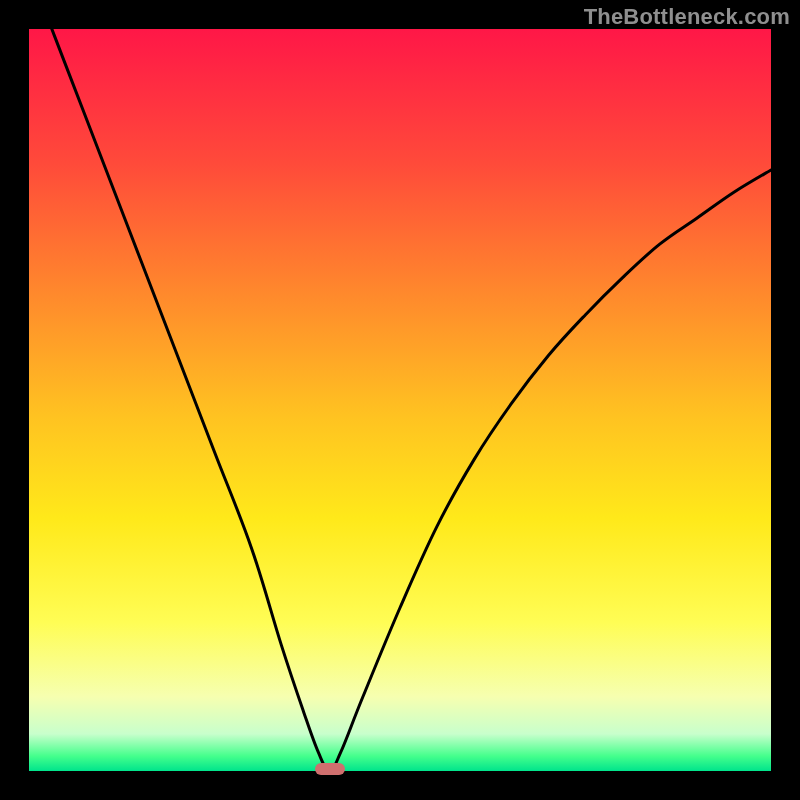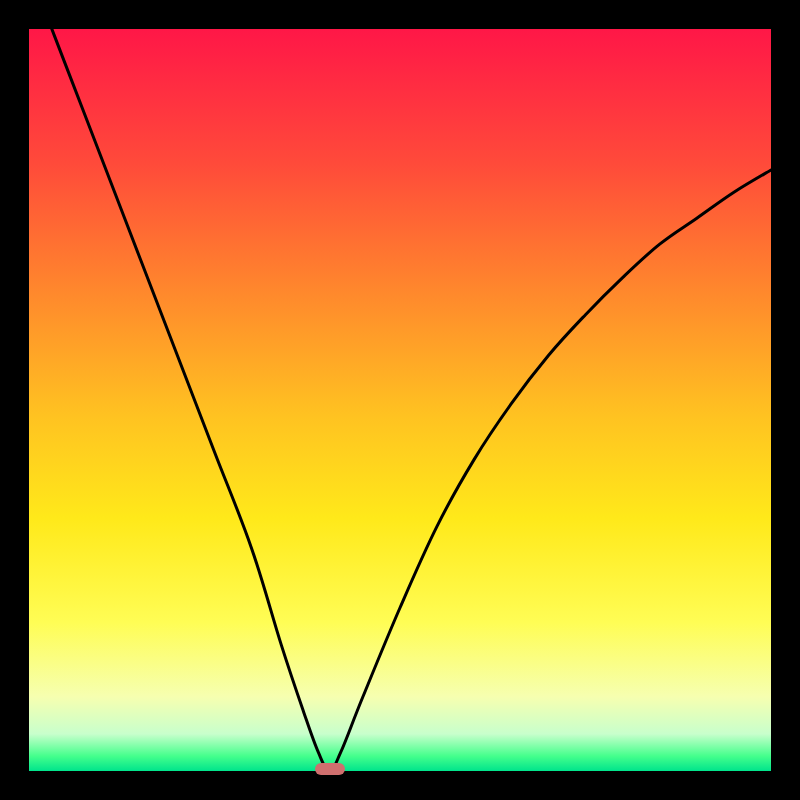--- a/index.html
+++ b/index.html
@@ -51,19 +51,20 @@
     height: 12px;
     background: #cf6f6e;
     border-radius: 6px;
     transform: translate(-50%, -50%);
   }
 </style>
 </head>
 <body>
 
 <div class="frame">
+  <div class="watermark">TheBottleneck.com</div>
   <div class="plot-area">
     <svg class="curve" viewBox="0 0 742 742" preserveAspectRatio="none">
       <path id="curve-path" d="M 0 -59.360000000000014 C 6.678 -41.99720000000001, 23.744 2.3744000000000085, 37.1 37.10000000000002 C 50.456 71.82560000000004, 60.84400000000001 98.83440000000006, 74.2 133.56000000000006 C 87.556 168.28560000000004, 97.944 195.29440000000005, 111.3 230.02000000000004 C 124.65599999999999 264.7456, 135.044 291.7544, 148.4 326.47999999999996 C 161.756 361.20559999999995, 172.144 388.2144, 185.5 422.94 C 198.856 457.6656, 210.5796 484.6744, 222.6 519.4 C 234.6204 554.1256, 242.93080000000003 586.4768, 252.28000000000003 615.86 C 261.6292 645.2432, 267.862 663.2737999999999, 274.54 682.64 C 281.218 702.0062, 284.7054 712.7652, 289.38 723.45 C 294.0546 734.1348, 296.50320000000005 742, 300.51000000000005 742 C 304.51680000000005 742, 305.6298 736.806, 311.64 723.45 C 317.6502 710.094, 323.21520000000004 693.8442, 333.90000000000003 667.8 C 344.58480000000003 641.7557999999999, 357.644 609.4788, 371 578.76 C 384.356 548.0412, 394.744 523.852, 408.1 497.14 C 421.456 470.428, 431.844 452.3974, 445.2 430.36 C 458.556 408.3226, 468.944 393.4084, 482.3 374.71 C 495.656 356.0116, 506.044 342.50719999999995, 519.4 326.47999999999996 C 532.756 310.45279999999997, 543.144 299.6938, 556.5 285.67 C 569.856 271.6462, 580.244 261.2582, 593.6 248.57 C 606.956 235.8818, 617.3439999999999 225.86480000000006, 630.6999999999999 215.18000000000006 C 644.0559999999999 204.49520000000007, 654.4440000000001 198.55920000000003, 667.8000000000001 189.21000000000004 C 681.1560000000001 179.86080000000004, 691.544 171.92140000000003, 704.9 163.24 C 718.256 154.55859999999998, 735.322 144.98679999999993, 742 140.9799999999999" fill="none" stroke="#000" stroke-width="3" stroke-linejoin="round" stroke-linecap="round"></path>
     </svg>
     <div id="valley" class="valley-marker" style="left: 300.51px; top: 740px;"></div>
   </div>
 </div>
 
 </body></html>

